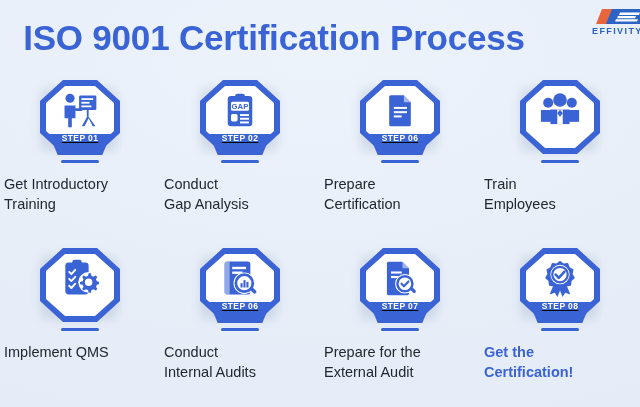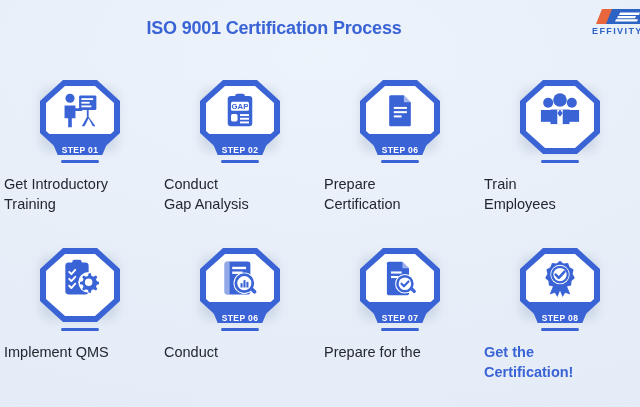--- a/index.html
+++ b/index.html
@@ -13,21 +13,21 @@
     position:absolute;inset:0;
     background:radial-gradient(130% 110% at 50% 14%, #edf3fb 0%, #e7eef8 55%, #e3ebf7 100%);
   }
   
   .header{
     position:absolute;left:0;top:0;width:640px;height:70px;
   }
   .title{
     position:absolute;left:0;top:18px;width:548px;
     text-align:center;
-    font-size:18px;font-weight:bold;
+    font-size:35px;font-weight:bold;
     letter-spacing:-0.2px;
     color:#3a63d6;
     font-family:"Liberation Sans","DejaVu Sans",sans-serif;
   }
   .brand{
     position:absolute;right:-12px;top:8px;width:62px;height:34px;
     overflow:hidden;
   }
   .brand .mark{
     position:absolute;left:6px;top:0px;width:56px;height:17px;
@@ -64,21 +64,21 @@
     position:absolute;left:2px;top:10px;width:78px;height:64px;
     background:rgba(120,140,175,0.22);
     filter:blur(5px);
     border-radius:10px;
   }
   .step-band{
     position:absolute;left:50%;transform:translateX(-50%);
     top:56px;width:62px;height:21px;
     background:#3a63d6;
     clip-path:polygon(0% 0%,100% 0%,86% 100%,14% 100%);
-    display:flex;align-items:flex-end;justify-content:center;
+    display:flex;align-items:flex-start;justify-content:center;text-decoration:underline;
   }
   .step-band span{
     color:#ffffff;font-size:8.5px;font-weight:bold;letter-spacing:0.4px;
     font-family:"Liberation Sans","DejaVu Sans",sans-serif;
     line-height:1;
     padding-bottom:1px;
   }
   .band-underline{
     position:absolute;left:50%;transform:translateX(-50%);
     top:82px;width:38px;height:3px;border-radius:2px;
@@ -305,20 +305,21 @@
               <rect x="33.5" y="34.5" width="8" height="4.2" rx="2.1" fill="#3a63d6" transform="rotate(45 37.5 36.6)"></rect>
             </svg>
           </div>
           <div class="step-band">
             <span>STEP 06</span>
           </div>
           <div class="band-underline"></div>
         </div>
         <div class="caption">
           <span>Conduct</span><br>
+          <span>Internal Audits</span>
         </div>
       </div>
 
       <div class="cell">
         <div class="badge">
           <div class="oct-shadow"></div>
           <div class="oct-outer">
             <svg viewBox="0 0 84 78" width="84" height="78">
               <path d="M25 2 H59 L82 23 V55 L59 76 H25 L2 55 V23 Z" fill="#3a63d6"></path>
               <path d="M27 8 H57 L76 25 V53 L57 70 H27 L8 53 V25 Z" fill="#ffffff"></path>
@@ -336,20 +337,21 @@
               <rect x="34" y="35" width="8" height="4" rx="2" fill="#3a63d6" transform="rotate(45 38 37)"></rect>
             </svg>
           </div>
           <div class="step-band">
             <span>STEP 07</span>
           </div>
           <div class="band-underline"></div>
         </div>
         <div class="caption">
           <span>Prepare for the</span><br>
+          <span>External Audit</span>
         </div>
       </div>
 
       <div class="cell">
         <div class="badge">
           <div class="oct-shadow"></div>
           <div class="oct-outer">
             <svg viewBox="0 0 84 78" width="84" height="78">
               <path d="M25 2 H59 L82 23 V55 L59 76 H25 L2 55 V23 Z" fill="#3a63d6"></path>
               <path d="M27 8 H57 L76 25 V53 L57 70 H27 L8 53 V25 Z" fill="#ffffff"></path>

